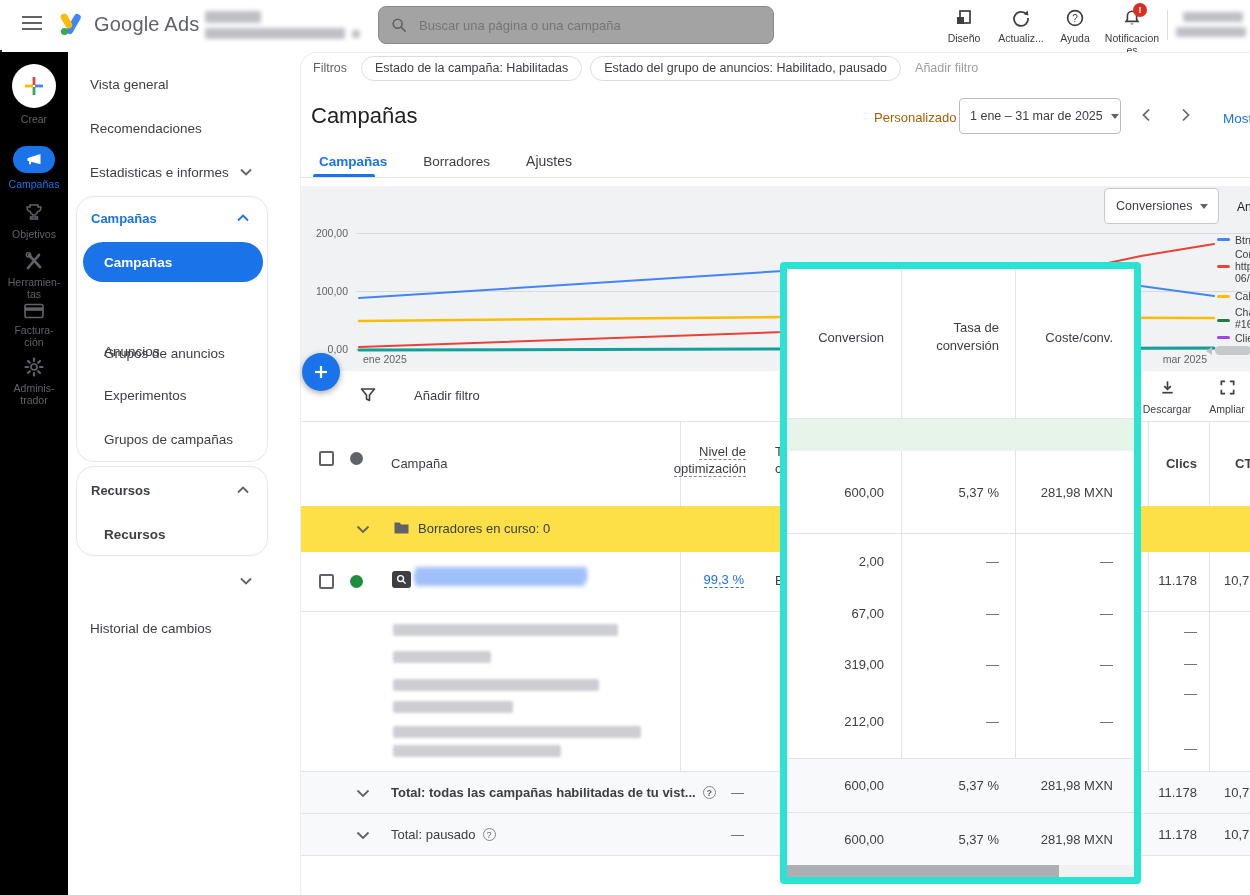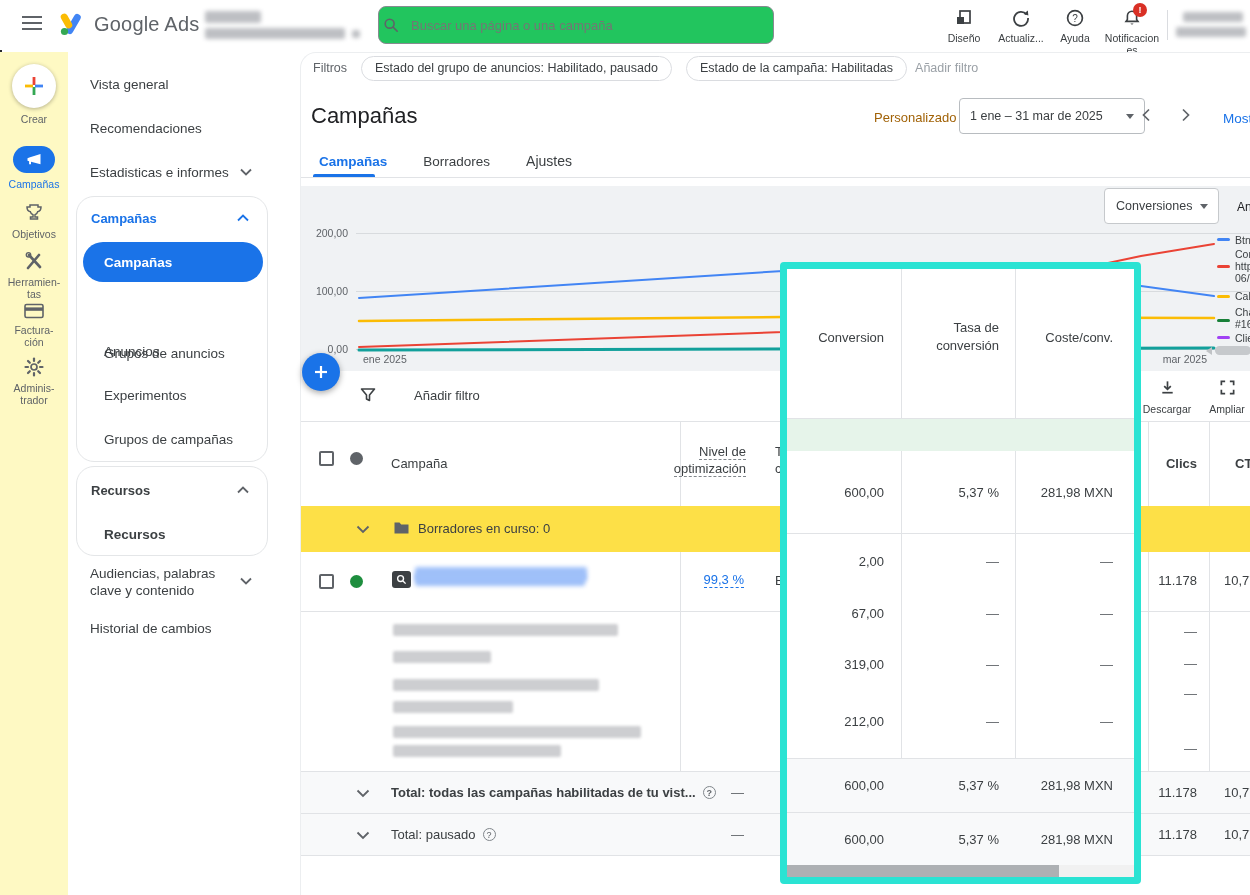--- a/index.html
+++ b/index.html
@@ -47,21 +47,21 @@
       <rect x="12" y="3" width="7" height="22" rx="3.5" transform="rotate(30 15.5 14)" fill="#4285f4"></rect>
       <rect x="5" y="3" width="7" height="16" rx="3.5" transform="rotate(-30 8.5 11)" fill="#fbbc04"></rect>
       <circle cx="6.5" cy="21.5" r="3.6" fill="#34a853"></circle>
     </svg>
   </span>
   <span class="t" style="left:94px;top:13px;font-size:20px;color:#5f6368;letter-spacing:.2px;">Google Ads</span>
   <div class="redact" style="left:205px;top:11px;width:56px;height:12px;"></div>
   <div class="redact" style="left:205px;top:28px;width:140px;height:11px;"></div>
   <div class="redact" style="left:352px;top:30px;width:8px;height:8px;"></div>
 
-  <div class="abs c" style="left:378px;top:6px;width:396px;height:38px;border:1px solid #878b90;border-radius:8px;background:#22c55e;padding:0 4px;">
+  <div class="abs c" style="left:378px;top:6px;width:396px;height:38px;border:1px solid #878b90;border-radius:8px;background:#a3a3a3;padding:0 12px;">
     <span style="margin-right:10px;">
       <svg width="16" height="16" viewBox="0 0 18 18">
           <circle cx="7.5" cy="7.5" r="5" fill="none" stroke="#5f6368" stroke-width="1.8"></circle>
           <line x1="11.4" y1="11.4" x2="16" y2="16" stroke="#5f6368" stroke-width="1.8" stroke-linecap="round"></line>
         </svg>
     </span>
     <input style="border: none; outline: none; flex: 1 1 0%; font-size: 13px; color: rgb(60, 64, 67); font-family: inherit; background: transparent;" placeholder="Buscar una página o una campaña">
   </div>
 
   <div class="abs" style="left:937px;top:6px;width:54px;height:44px;text-align:center;">
@@ -100,21 +100,21 @@
       <span style="position:absolute;left:11px;top:-5px;width:14px;height:14px;border-radius:50%;background:#d93025;color:#fff;font-size:9px;line-height:14px;text-align:center;font-weight:bold;">!</span>
     </span>
     <div class="raillabel" style="color: rgb(60, 64, 67); white-space: pre-line;">Notificacion
 es</div>
   </div>
   <div class="abs" style="left:1167px;top:10px;width:1px;height:30px;background:#dadce0;"></div>
   <div class="redact" style="left:1183px;top:12px;width:60px;height:10px;"></div>
   <div class="redact" style="left:1176px;top:27px;width:70px;height:10px;"></div>
 </div>
 
-<div class="abs" style="left:0;top:52px;width:68px;height:843px;background:#fef9c3;">
+<div class="abs" style="left:0;top:52px;width:68px;height:843px;background:#000000;">
   <div class="railbox" style="top:12px;">
     <div style="width:44px;height:44px;border-radius:50%;background:#fff;box-shadow:0 1px 4px rgba(0,0,0,.3);margin:0 auto;display:flex;align-items:center;justify-content:center;">
       <span>
         <svg width="22" height="22" viewBox="0 0 22 22">
           <rect x="9.6" y="2" width="2.8" height="8" fill="#ea4335"></rect>
           <rect x="9.6" y="12" width="2.8" height="8" fill="#34a853"></rect>
           <rect x="2" y="9.6" width="8" height="2.8" fill="#fbbc04"></rect>
           <rect x="12" y="9.6" width="8" height="2.8" fill="#4285f4"></rect>
         </svg>
       </span>
@@ -210,41 +210,40 @@
   <div class="card" style="top:414px;height:90px;">
     <div class="navitem c" style="top:13px;left:14px;height:20px;font-weight:bold;font-size:13px;">Recursos</div>
     <span class="abs" style="left:160px;top:19px;">
       <svg class="chev" viewBox="0 0 12 8">
           <polyline points="1,6.5 6,1.5 11,6.5" fill="none" stroke="#5f6368" stroke-width="1.8"></polyline>
         </svg>
     </span>
     <div class="navitem c" style="left:27px;top:57px;height:20px;font-weight:bold;">Recursos</div>
   </div>
 
-  <div class="navitem" style="top:513px;width:158px;white-space:normal;line-height:17px;">Audiencias, palabras clave y contenido</div>
   <span class="abs" style="left:172px;top:525px;">
     <svg class="chev" viewBox="0 0 12 8">
         <polyline points="1,1.5 6,6.5 11,1.5" fill="none" stroke="#5f6368" stroke-width="1.8"></polyline>
       </svg>
   </span>
   <div class="navitem c" style="top:566px;height:20px;">Historial de cambios</div>
 </div>
 
 <div class="abs" style="left:300px;top:52px;width:950px;height:843px;background:#fff;border-left:1px solid #eceef0;border-top:1px solid #eceef0;border-top-left-radius:16px;overflow:hidden;">
 
   <div class="abs c" style="left:12px;top:2px;height:26px;">
     <span style="font-size:12.5px;color:#5f6368;margin-right:14px;">Filtros</span>
+    <span class="chip" style="margin-right:8px;">Estado de la campaña: Habilitadas</span>
     <span class="chip" style="margin-right:14px;">Estado del grupo de anuncios: Habilitado, pausado</span>
-    <span class="chip" style="margin-right:8px;">Estado de la campaña: Habilitadas</span>
     <span style="font-size:12.5px;color:#9aa0a6;">Añadir filtro</span>
   </div>
 
   <span class="t" style="left:10px;top:50px;font-size:22px;color:#202124;">Campañas</span>
   <span class="t" style="left:573px;top:57px;color:#a16207;">Personalizado</span>
-  <div class="abs c" style="left:658px;top:45px;width:186px;height:36px;border:1px solid #b8bcc0;border-radius:4px;padding:16px 10px;background:#fff;">
+  <div class="abs c" style="left:658px;top:45px;width:162px;height:36px;border:1px solid #b8bcc0;border-radius:4px;padding:16px 10px;background:#fff;">
     <span style="font-size:12.5px;color:#3c4043;flex:1;white-space:nowrap;">1 ene – 31 mar de 2025</span>
     <span class="caret"></span>
   </div>
   <span class="abs" style="left:838px;top:54px;">
     <svg width="16" height="16" viewBox="0 0 16 16">
         <polyline points="10,2.5 4.5,8 10,13.5" fill="none" stroke="#5f6368" stroke-width="1.7"></polyline>
       </svg>
   </span>
   <span class="abs" style="left:876px;top:54px;">
     <svg width="16" height="16" viewBox="0 0 16 16">

